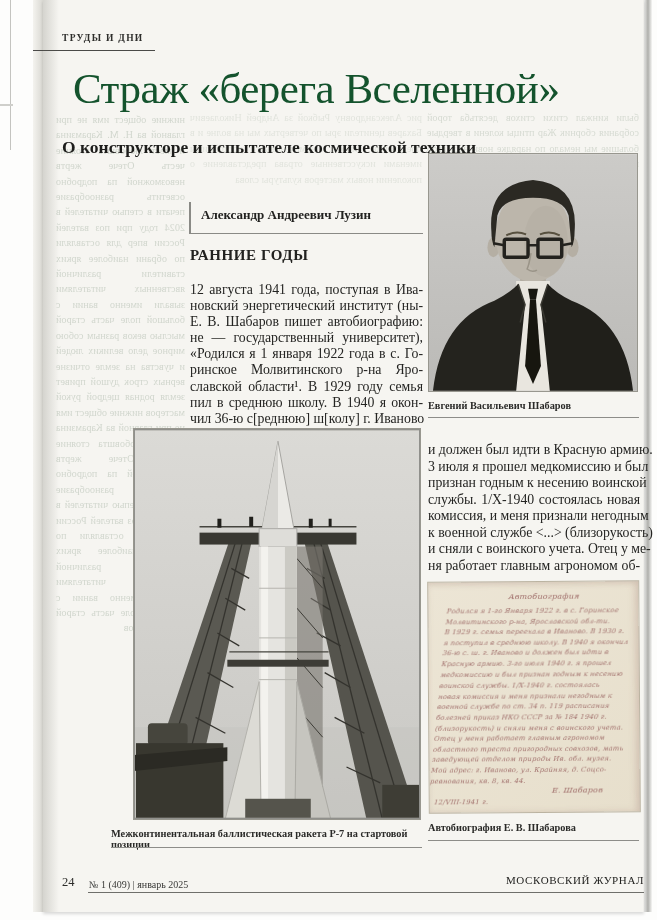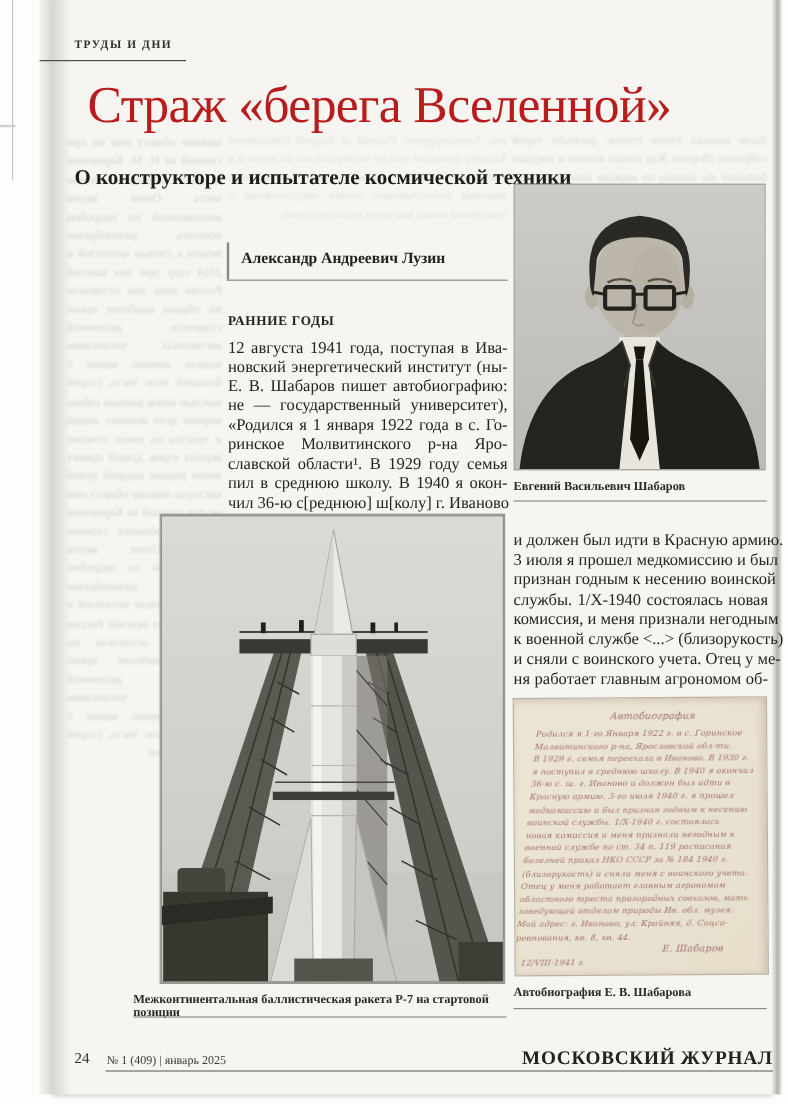--- a/index.html
+++ b/index.html
@@ -20,27 +20,27 @@
   .bleed{position:absolute;z-index:1;color:#7d917c;font:10.2px/15.4px "Liberation Serif",serif;
          text-align:justify;transform:scaleX(-1);filter:blur(.7px);overflow:hidden;}
   .bleed-left{left:13px;top:112px;width:129px;height:752px;opacity:.30;}
   .bleed-mid{left:147px;top:110px;width:232px;height:148px;opacity:.17;}
   .bleed-tr{left:384px;top:110px;width:212px;height:58px;opacity:.26;}
   
   .t{position:absolute;z-index:3;color:#222220;}
   .kicker{left:19px;top:33px;font-size:9.5px;font-weight:bold;letter-spacing:1.3px;color:#2e2e2c;}
   .kicker-rule{left:-10px;top:50px;width:122px;height:1px;background:#4a4a48;}
   .title{left:30px;top:60px;width:575px;font-size:43px;line-height:1.35;font-weight:400;
-         color:#b91c1c;white-space:nowrap;letter-spacing:-.5px;}
+         color:#14532d;white-space:nowrap;letter-spacing:-.5px;}
   .sub1{left:19px;top:137px;font-size:17.5px;font-weight:bold;color:#1d1d1b;}
   .sub2{left:19px;top:161px;font-size:17.5px;font-weight:bold;color:#1d1d1b;}
   .author-tick{left:146px;top:202px;width:2px;height:31px;background:#8a8a86;}
   .author{left:158px;top:207px;font-size:13px;font-weight:bold;}
   .author-rule{left:146px;top:233px;width:234px;height:1px;background:#8a8a86;}
-  .sect{left:147px;top:262px;font-size:11px;font-weight:bold;letter-spacing:.6px;}
+  .sect{left:147px;top:247px;font-size:15px;font-weight:bold;letter-spacing:.6px;}
   .col{position:absolute;z-index:3;font-size:13.8px;color:#242422;}
   .col1{left:147px;top:282px;width:233px;}
   .col1 .jline{line-height:16.1px;}
   .col2{left:385px;top:442px;width:212px;}
   .col2 .jline{line-height:16.5px;}
   .jline{text-align:justify;text-align-last:justify;white-space:nowrap;}
   
   .fig{position:absolute;z-index:3;border:1px solid #98978f;box-sizing:border-box;}
   .fig-rocket{left:90px;top:428px;width:288px;height:392px;}
   .fig-portrait{left:385px;top:153px;width:210px;height:239px;}
@@ -54,21 +54,21 @@
   .hw-inner{transform:skewX(-6deg);filter:blur(.25px);}
   .hw-line{font:italic 6.8px/10.6px "DejaVu Serif",serif;color:#a1706c;letter-spacing:.2px;
            white-space:nowrap;overflow:hidden;}
   .hw-inner .hw-line:first-child{font-size:8px;text-align:center;margin-bottom:3px;line-height:12px;}
   .hw-inner .hw-line:nth-last-child(2){text-align:right;padding-right:18px;font-size:8px;}
   .hw-inner .hw-line:last-child{padding-left:6px;}
   
   .pg-num{left:19px;top:875px;font-size:12.5px;color:#2c2c2a;}
   .issue{left:46px;top:879px;font-size:10px;color:#3a3a38;}
   .footer-rule{left:45px;top:892px;width:556px;height:1px;background:#6f6f6b;}
-  .journal{left:350px;top:874px;width:251px;text-align:right;font-size:16px;font-weight:bold;
+  .journal{left:350px;top:874px;width:251px;text-align:right;font-size:11px;font-weight:normal;
            letter-spacing:.6px;color:#28282
 6;}
 </style>
 </head>
 <body>
 
 <div id="stage">
 
   <div class="prev-edge"></div>
   <div class="prev-tick"></div>

